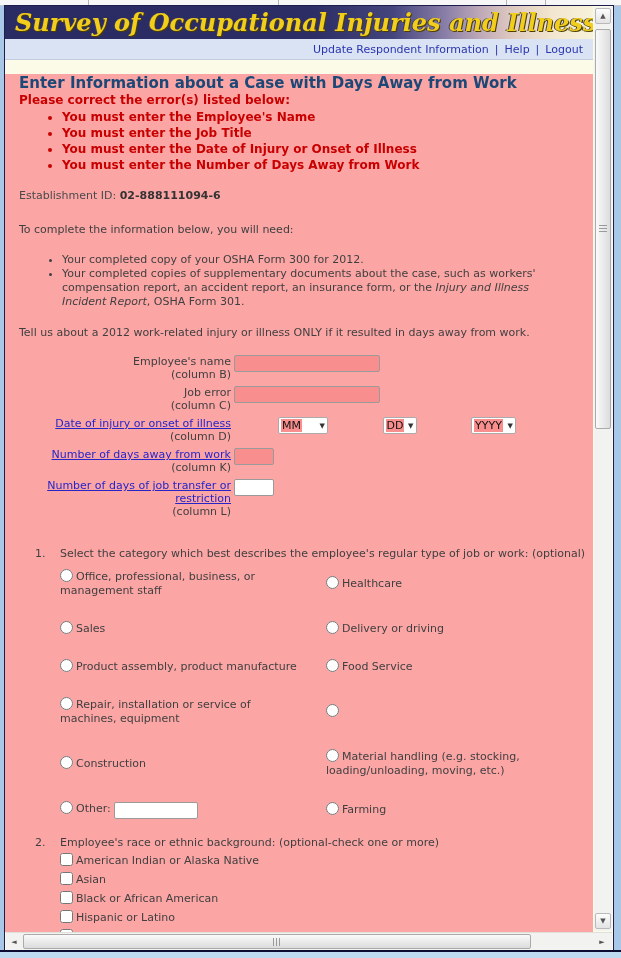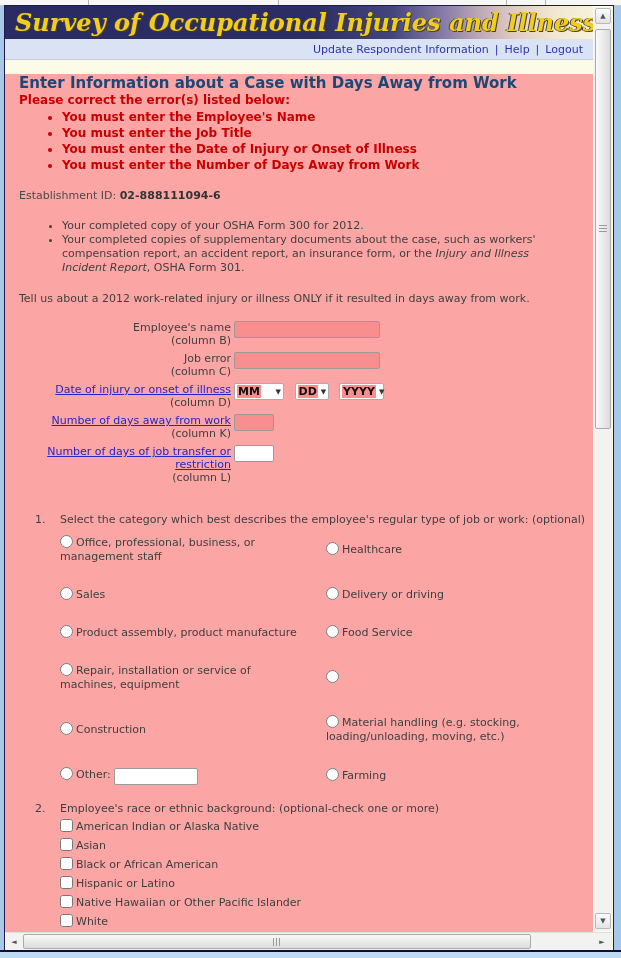--- a/index.html
+++ b/index.html
@@ -37,21 +37,21 @@
   .case-label{width:212px;text-align:right;line-height:13px;flex:none;}
   .case-label a{color:#2525c8;text-decoration:underline;cursor:pointer;}
   .case-ctl{padding-left:3px;padding-top:0;}
   input.txt{border:1px solid #9a9a9a;border-radius:2px;height:15px;font-size:11px;background:#fff;padding:0 2px;}
   input.txt.pink{background:#f98e8e;}
   .w-big{width:140px;}
   .w-small{width:34px;}
   .w-other{width:78px;}
   
   .sel{display:inline-flex;align-items:center;justify-content:space-between;border:1px solid #ababab;border-radius:2px;
-    background:#fff;height:17px;box-sizing:border-box;padding:0 2px;margin-right:7px;cursor:default;font-size:11px;color:#111;font-weight:bold;}
+    background:#fff;height:17px;box-sizing:border-box;padding:0 2px;margin-right:7px;cursor:default;font-size:11px;color:#111;font-weight:normal;margin-left:44px;}
   .sel .stxt{display:inline-block;padding:0 1px;line-height:13px;}
   .sel .stxt.pink{background:#f98e8e;}
   .sel .arr{font-size:7px;color:#333;margin-left:3px;}
   .sel.w-mm{width:50px;}
   .sel.w-dd{width:34px;}
   .sel.w-yy{width:45px;}
   
   .q{display:flex;margin-top:16px;}
   .qnum{width:25px;flex:none;padding-left:16px;box-sizing:content-box;}
   .qbody{flex:1;}
@@ -111,20 +111,21 @@
             <li>You must enter the Date of Injury or Onset of Illness</li>
             <li>You must enter the Number of Days Away from Work</li>
           </ul>
         </div>
 
         <div class="estab">
           <span>Establishment ID:</span>
           <b>02-888111094-6</b>
         </div>
 
+        <div class="intro">To complete the information below, you will need:</div>
 
         <div class="need">
           <ul>
             <li>Your completed copy of your OSHA Form 300 for 2012.</li>
             <li><span>Your completed copies of supplementary documents about the case, such as workers' compensation report, an accident report, an insurance form, or the </span><i>Injury and Illness Incident Report</i><span>, OSHA Form 301.</span></li>
           </ul>
         </div>
 
         <div class="tell">Tell us about a 2012 work-related injury or illness ONLY if it resulted in days away from work.</div>
 

